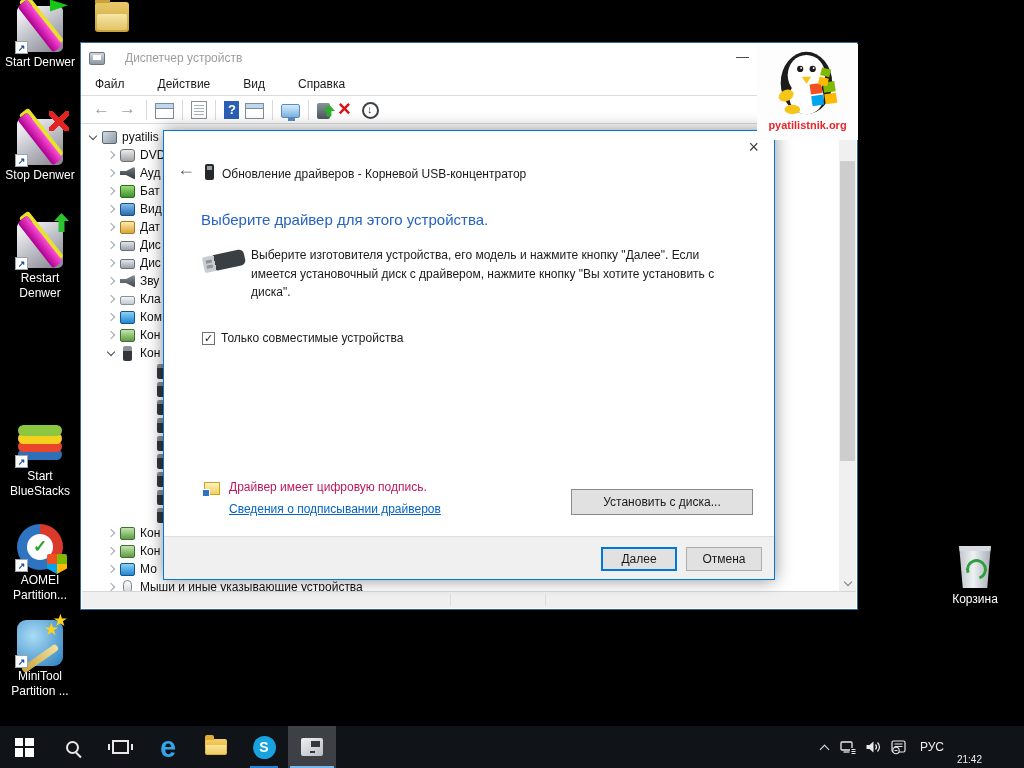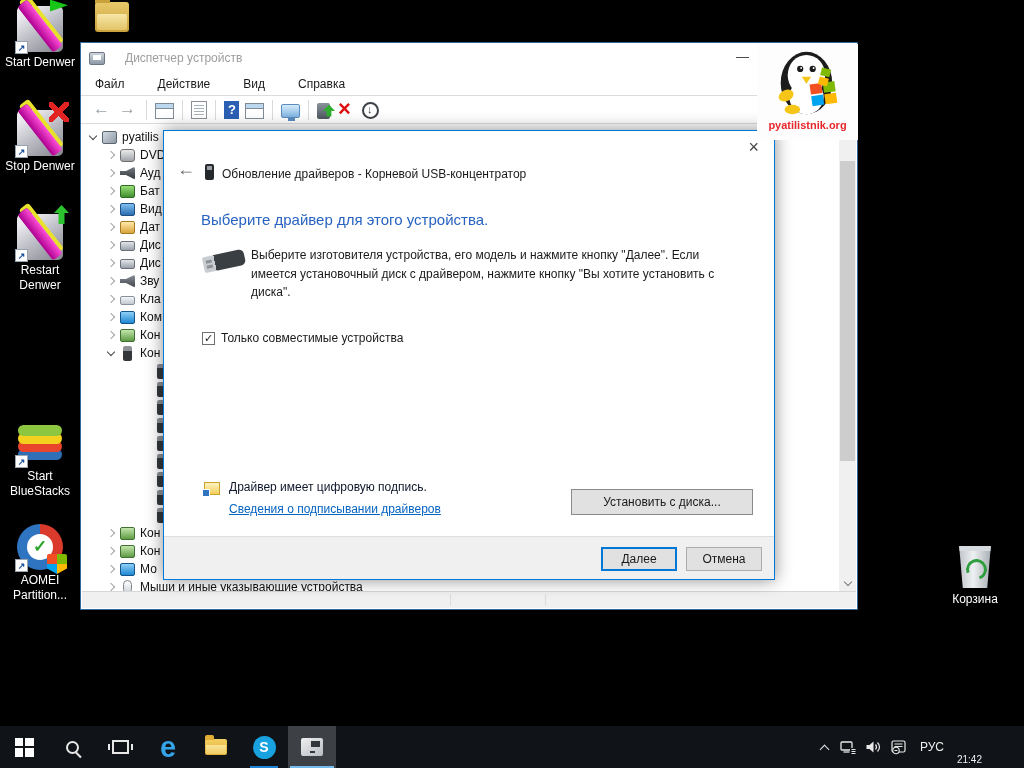--- a/index.html
+++ b/index.html
@@ -135,21 +135,21 @@
   .checkbox { width:13px; height:13px; border:1px solid #707070; background:#fff; font-size:11px; line-height:11px; text-align:center; color:#1a1a1a; margin-right:6px; }
   .dlg-check-label { font-size:12px; color:#1a1a1a; }
   .dlg-listbox { position:absolute; left:37px; top:222px; width:556px; height:112px; border:1px solid #828790; background:#fff; overflow:hidden; }
   .lb-header { font-size:12px; color:#1a1a1a; padding:5px 7px 3px; }
   .lb-item { display:flex; align-items:center; margin-left:4px; padding:2px 26px 2px 3px; background:#ececec; width:max-content; cursor:pointer; }
   .lb-item-icon { width:15px; height:12px; background:linear-gradient(#eaf4fb,#bcd9ee); border:1px solid #5b87ad; margin-right:5px; position:relative; flex:none; }
   .lb-item-icon::after { content:""; position:absolute; right:-2px; bottom:-2px; width:5px; height:5px; background:#3aa12f; }
   .lb-item-label { font-size:12px; color:#1a1a1a; }
   .sig-icon { position:absolute; left:40px; top:351px; width:16px; height:13px; background:linear-gradient(#fdf3c2,#f2cf5b); border:1px solid #c9a227; }
   .sig-icon::after { content:""; position:absolute; left:-3px; bottom:-3px; width:6px; height:6px; background:#2f74c0; border:1px solid #fff; }
-  .sig-text { position:absolute; left:65px; top:349px; font-size:12px; color:#0f172a; }
+  .sig-text { position:absolute; left:65px; top:349px; font-size:12px; color:#be185d; }
   .sig-link { position:absolute; left:65px; top:371px; font-size:12px; color:#0563c1; text-decoration:underline; cursor:pointer; }
   .btn { background:#e1e1e1; border:1px solid #adadad; font-size:12px; color:#1a1a1a; text-align:center; cursor:pointer; font-family:"Liberation Sans", sans-serif; }
   .btn-havedisk { position:absolute; left:407px; top:358px; width:182px; height:26px; border-color:#8a8a8a; }
   .dlg-footer { position:absolute; left:0; right:0; bottom:0; height:43px; background:#f0f0f0; border-top:1px solid #dfdfdf; }
   .btn-next { position:absolute; right:97px; top:10px; width:76px; height:24px; border:2px solid #0078d7; }
   .btn-cancel { position:absolute; right:12px; top:10px; width:76px; height:24px; }
 
   
   #logo { position:absolute; left:757px; top:44px; width:101px; height:96px; background:#fdfdfd; z-index:30; display:flex; flex-direction:column; align-items:center; justify-content:flex-start; }
   #logo .wm-text { color:#e8262b; font-size:11px; font-weight:bold; margin-top:-3px; }
@@ -189,28 +189,28 @@
 
 <div id="desktop">
 
     <div class="dico" style="top: 6px;">
       <div class="dicon di-denwer-start">
         <span class="shortcut-arrow"></span>
       </div>
       <div class="dlabel">Start Denwer</div>
     </div>
 
-    <div class="dico" style="top: 110px;">
+    <div class="dico" style="top: 119px;">
       <div class="dicon di-denwer-stop">
         <span class="shortcut-arrow"></span>
       </div>
       <div class="dlabel">Stop Denwer</div>
     </div>
 
-    <div class="dico" style="top: 214px;">
+    <div class="dico" style="top: 222px;">
       <div class="dicon di-denwer-restart">
         <span class="shortcut-arrow"></span>
       </div>
       <div class="dlabel">Restart
 Denwer</div>
     </div>
 
 
     <div class="dico" style="top: 420px;">
       <div class="dicon di-bluestacks">
@@ -221,20 +221,27 @@
     </div>
 
     <div class="dico" style="top: 524px;">
       <div class="dicon di-aomei">
         <span class="shortcut-arrow"></span>
       </div>
       <div class="dlabel">AOMEI
 Partition...</div>
     </div>
 
+    <div class="dico" style="top: 620px;">
+      <div class="dicon di-minitool">
+        <span class="shortcut-arrow"></span>
+      </div>
+      <div class="dlabel">MiniTool
+Partition ...</div>
+    </div>
 
   <div id="folder-top"></div>
 
   <div id="recycle">
     <div class="bin"></div>
     <div class="dlabel">Корзина</div>
   </div>
 
   <div id="devmgr">
     <div class="dm-titlebar">

